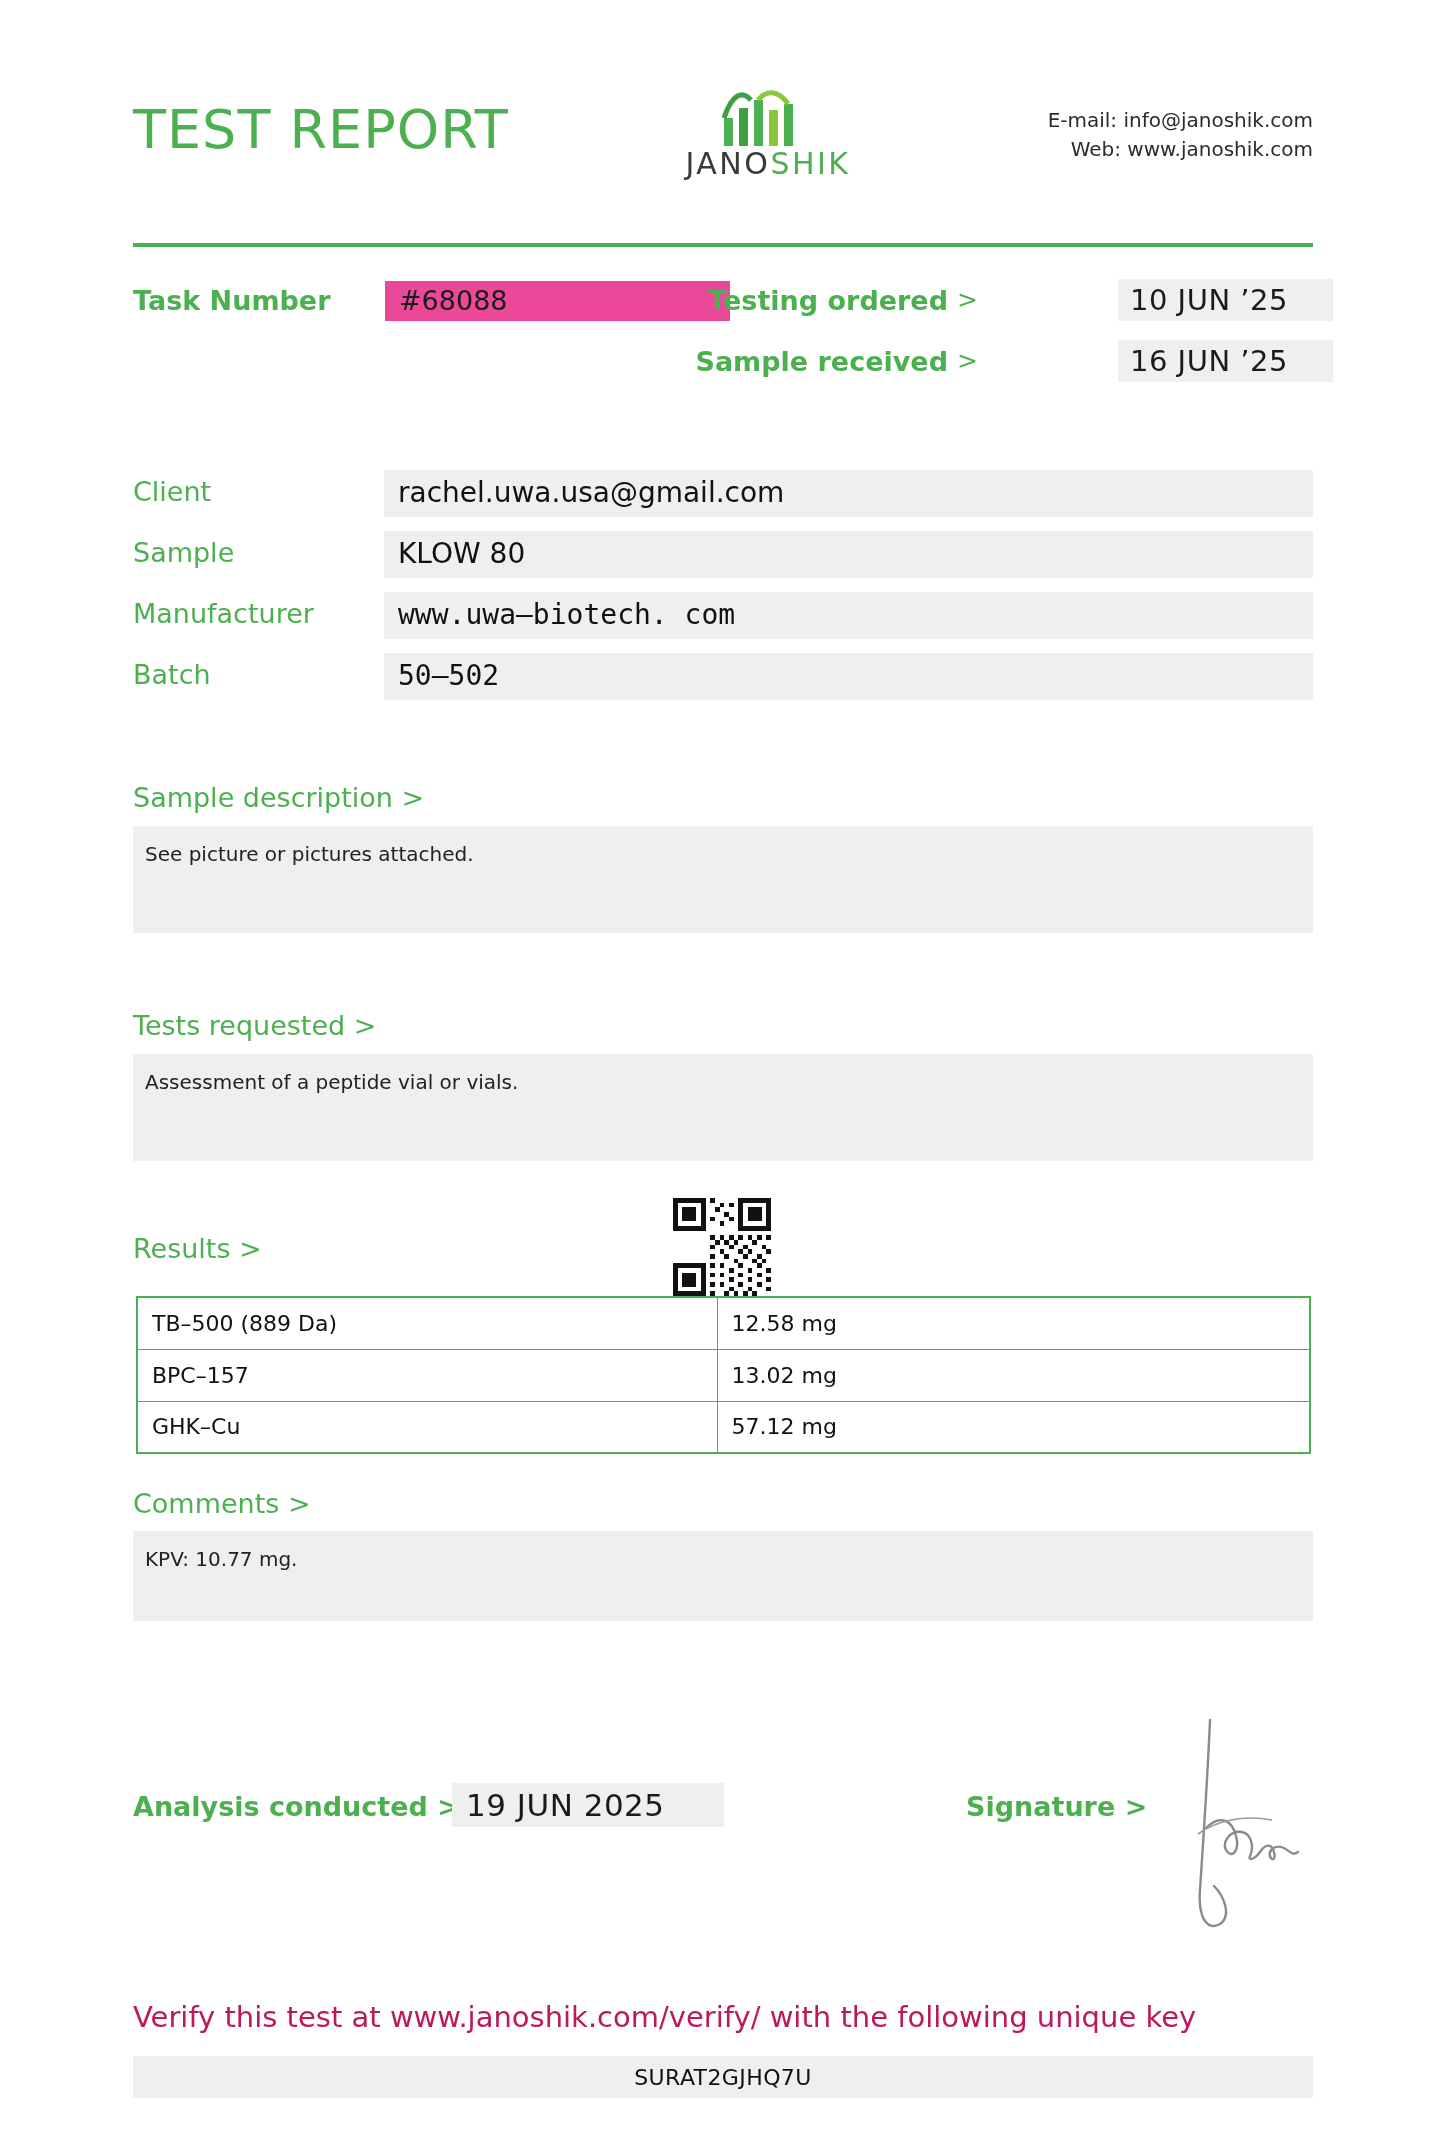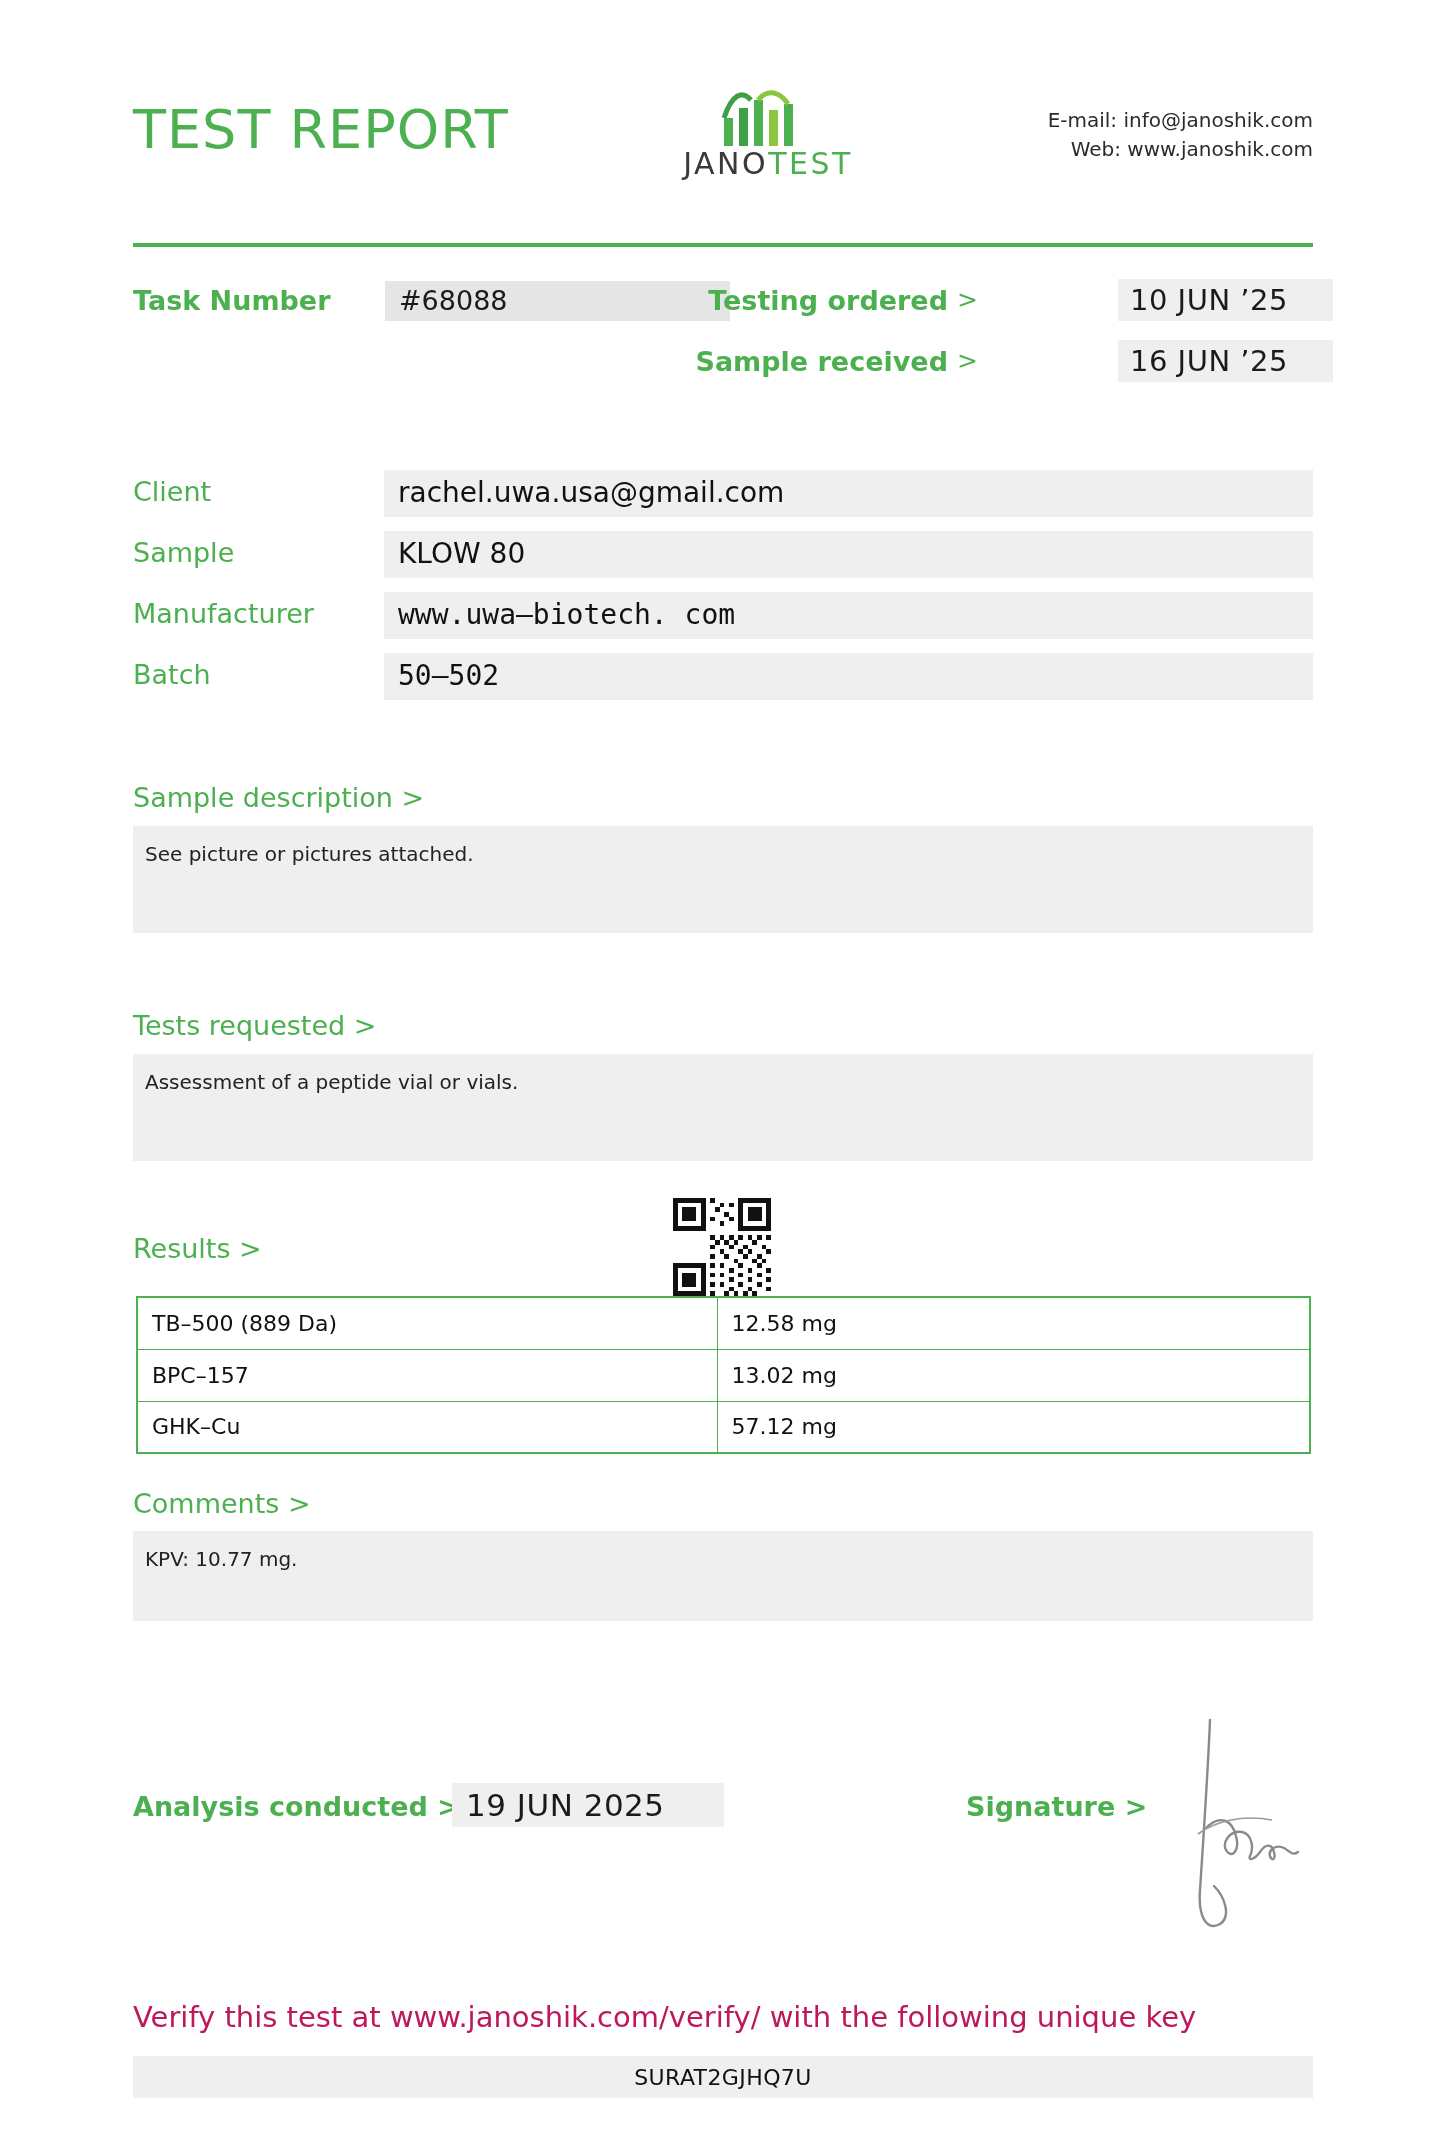--- a/index.html
+++ b/index.html
@@ -78,21 +78,21 @@
     color: #4cb050;
     font-size: 27px;
     font-weight: 700;
     white-space: nowrap;
   }
   .task-label { position: absolute; left: 133px; top: 285px; }
   .task-value {
     position: absolute;
     left: 385px; top: 281px;
     width: 345px; height: 40px;
-    background: #e5e5e5;
+    background: #ec4899;
     font-size: 27px;
     color: #1a1a1a;
     padding: 4px 14px;
   }
   .ord-label { position: absolute; right: 497px; top: 285px; margin-left: 48px; }
   .ord-arrow { position: absolute; right: 467px; top: 285px; color:#4cb050; font-size:25px;}
   .ord-value {
     position: absolute;
     right: 112px; top: 279px;
     width: 215px; height: 42px;
@@ -236,21 +236,21 @@
         <svg width="95" height="58" viewBox="0 0 95 58">
           <rect x="6" y="30" width="9" height="28" fill="#4cb050"></rect>
           <rect x="21" y="20" width="9" height="38" fill="#3f9f45"></rect>
           <rect x="36" y="12" width="9" height="46" fill="#4cb050"></rect>
           <rect x="51" y="22" width="9" height="36" fill="#8cc63f"></rect>
           <rect x="66" y="16" width="9" height="42" fill="#4cb050"></rect>
           <path d="M6 30 C14 6, 24 2, 33 12" stroke="#3f9f45" stroke-width="5" fill="none"></path>
           <path d="M40 12 C50 0, 62 4, 70 16" stroke="#8cc63f" stroke-width="5" fill="none"></path>
         </svg>
       </div>
-      <div class="logo-text"><span class="dark">JANO</span><span class="green">TEST</span></div>
+      <div class="logo-text"><span class="dark">JANO</span><span class="green">SHIK</span></div>
     </div>
 
     <div class="contact">
       <div>E-mail: info@janoshik.com</div>
       <div>Web: www.janoshik.com</div>
     </div>
   </div>
 
   <div class="rule"></div>
 

